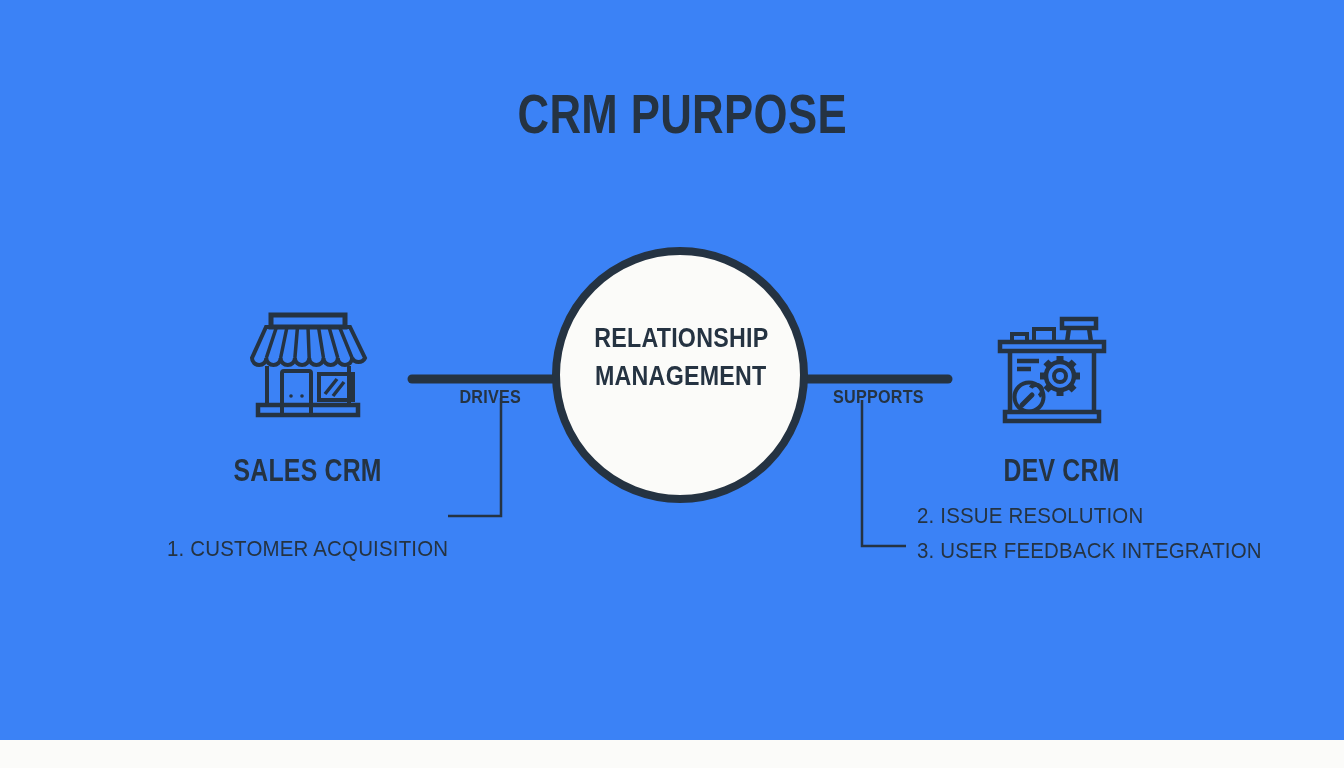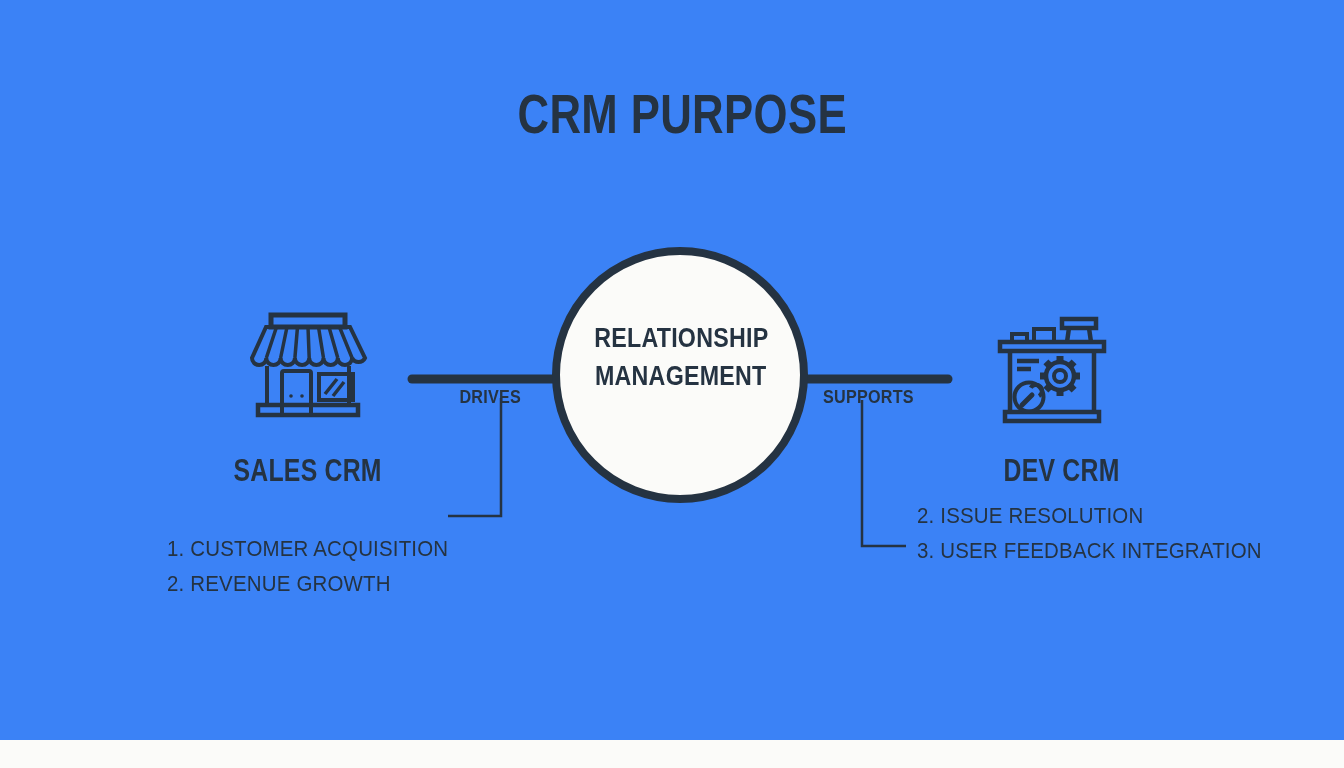--- a/index.html
+++ b/index.html
@@ -17,21 +17,21 @@
   .cx{display:inline-block;transform-origin:50% 50%;white-space:nowrap;}
   .clx{display:inline-block;transform-origin:0 50%;white-space:nowrap;}
   .title{left:352px;top:86px;width:660px;line-height:56px;}
   .title .cx{font-size:56px;font-weight:700;letter-spacing:0.5px;transform:scaleX(0.78);}
   .circle-text{left:545px;top:321px;width:272px;}
   .circle-text .line{line-height:34px;text-align:center;}
   .circle-text .cx{font-size:27px;font-weight:700;letter-spacing:0.3px;transform:scaleX(0.86);}
   .conn-label{width:130px;top:339px;line-height:20px;margin-top:48px;}
   .conn-label .cx{font-size:19px;font-weight:700;letter-spacing:0.3px;transform:scaleX(0.85);}
   .lbl-drives{left:425px;}
-  .lbl-supports{left:792px;text-align:right;}
+  .lbl-supports{left:813px;}
   .branch-heading{width:220px;top:455px;line-height:31px;}
   .branch-heading .cx{font-size:31px;font-weight:700;letter-spacing:0.3px;transform:scaleX(0.80);}
   .hd-sales{left:198px;}
   .hd-dev{left:952px;}
   .list{line-height:33.4px;}
   .list .clx{font-size:22px;font-weight:400;letter-spacing:0.2px;transform:scaleX(0.93);}
   .list-left{left:167px;top:500px;margin-top:32px;}
   .list-right{left:917px;top:499px;}
   svg{display:block;}
 </style>
@@ -122,21 +122,20 @@
       <path d="M26,90 L36,80" stroke-width="5" stroke-linecap="round"></path>
       <path d="M43,81 a6,6 0 1 0 -8.2,-8.2" stroke-width="4.2"></path>
     </g>
   </svg>
 
   <div class="abs ctr branch-heading hd-sales">
     <span class="cx">SALES CRM</span>
   </div>
   <div class="abs list list-left">
     <div><span class="clx">1. CUSTOMER ACQUISITION</span></div>
-    <div><span class="clx">2. REVENUE GROWTH</span></div>
   </div>
 
   <div class="abs ctr branch-heading hd-dev">
     <span class="cx">DEV CRM</span>
   </div>
   <div class="abs list list-right">
     <div><span class="clx">2. ISSUE RESOLUTION</span></div>
     <div><span class="clx">3. USER FEEDBACK INTEGRATION</span></div>
   </div>
 

